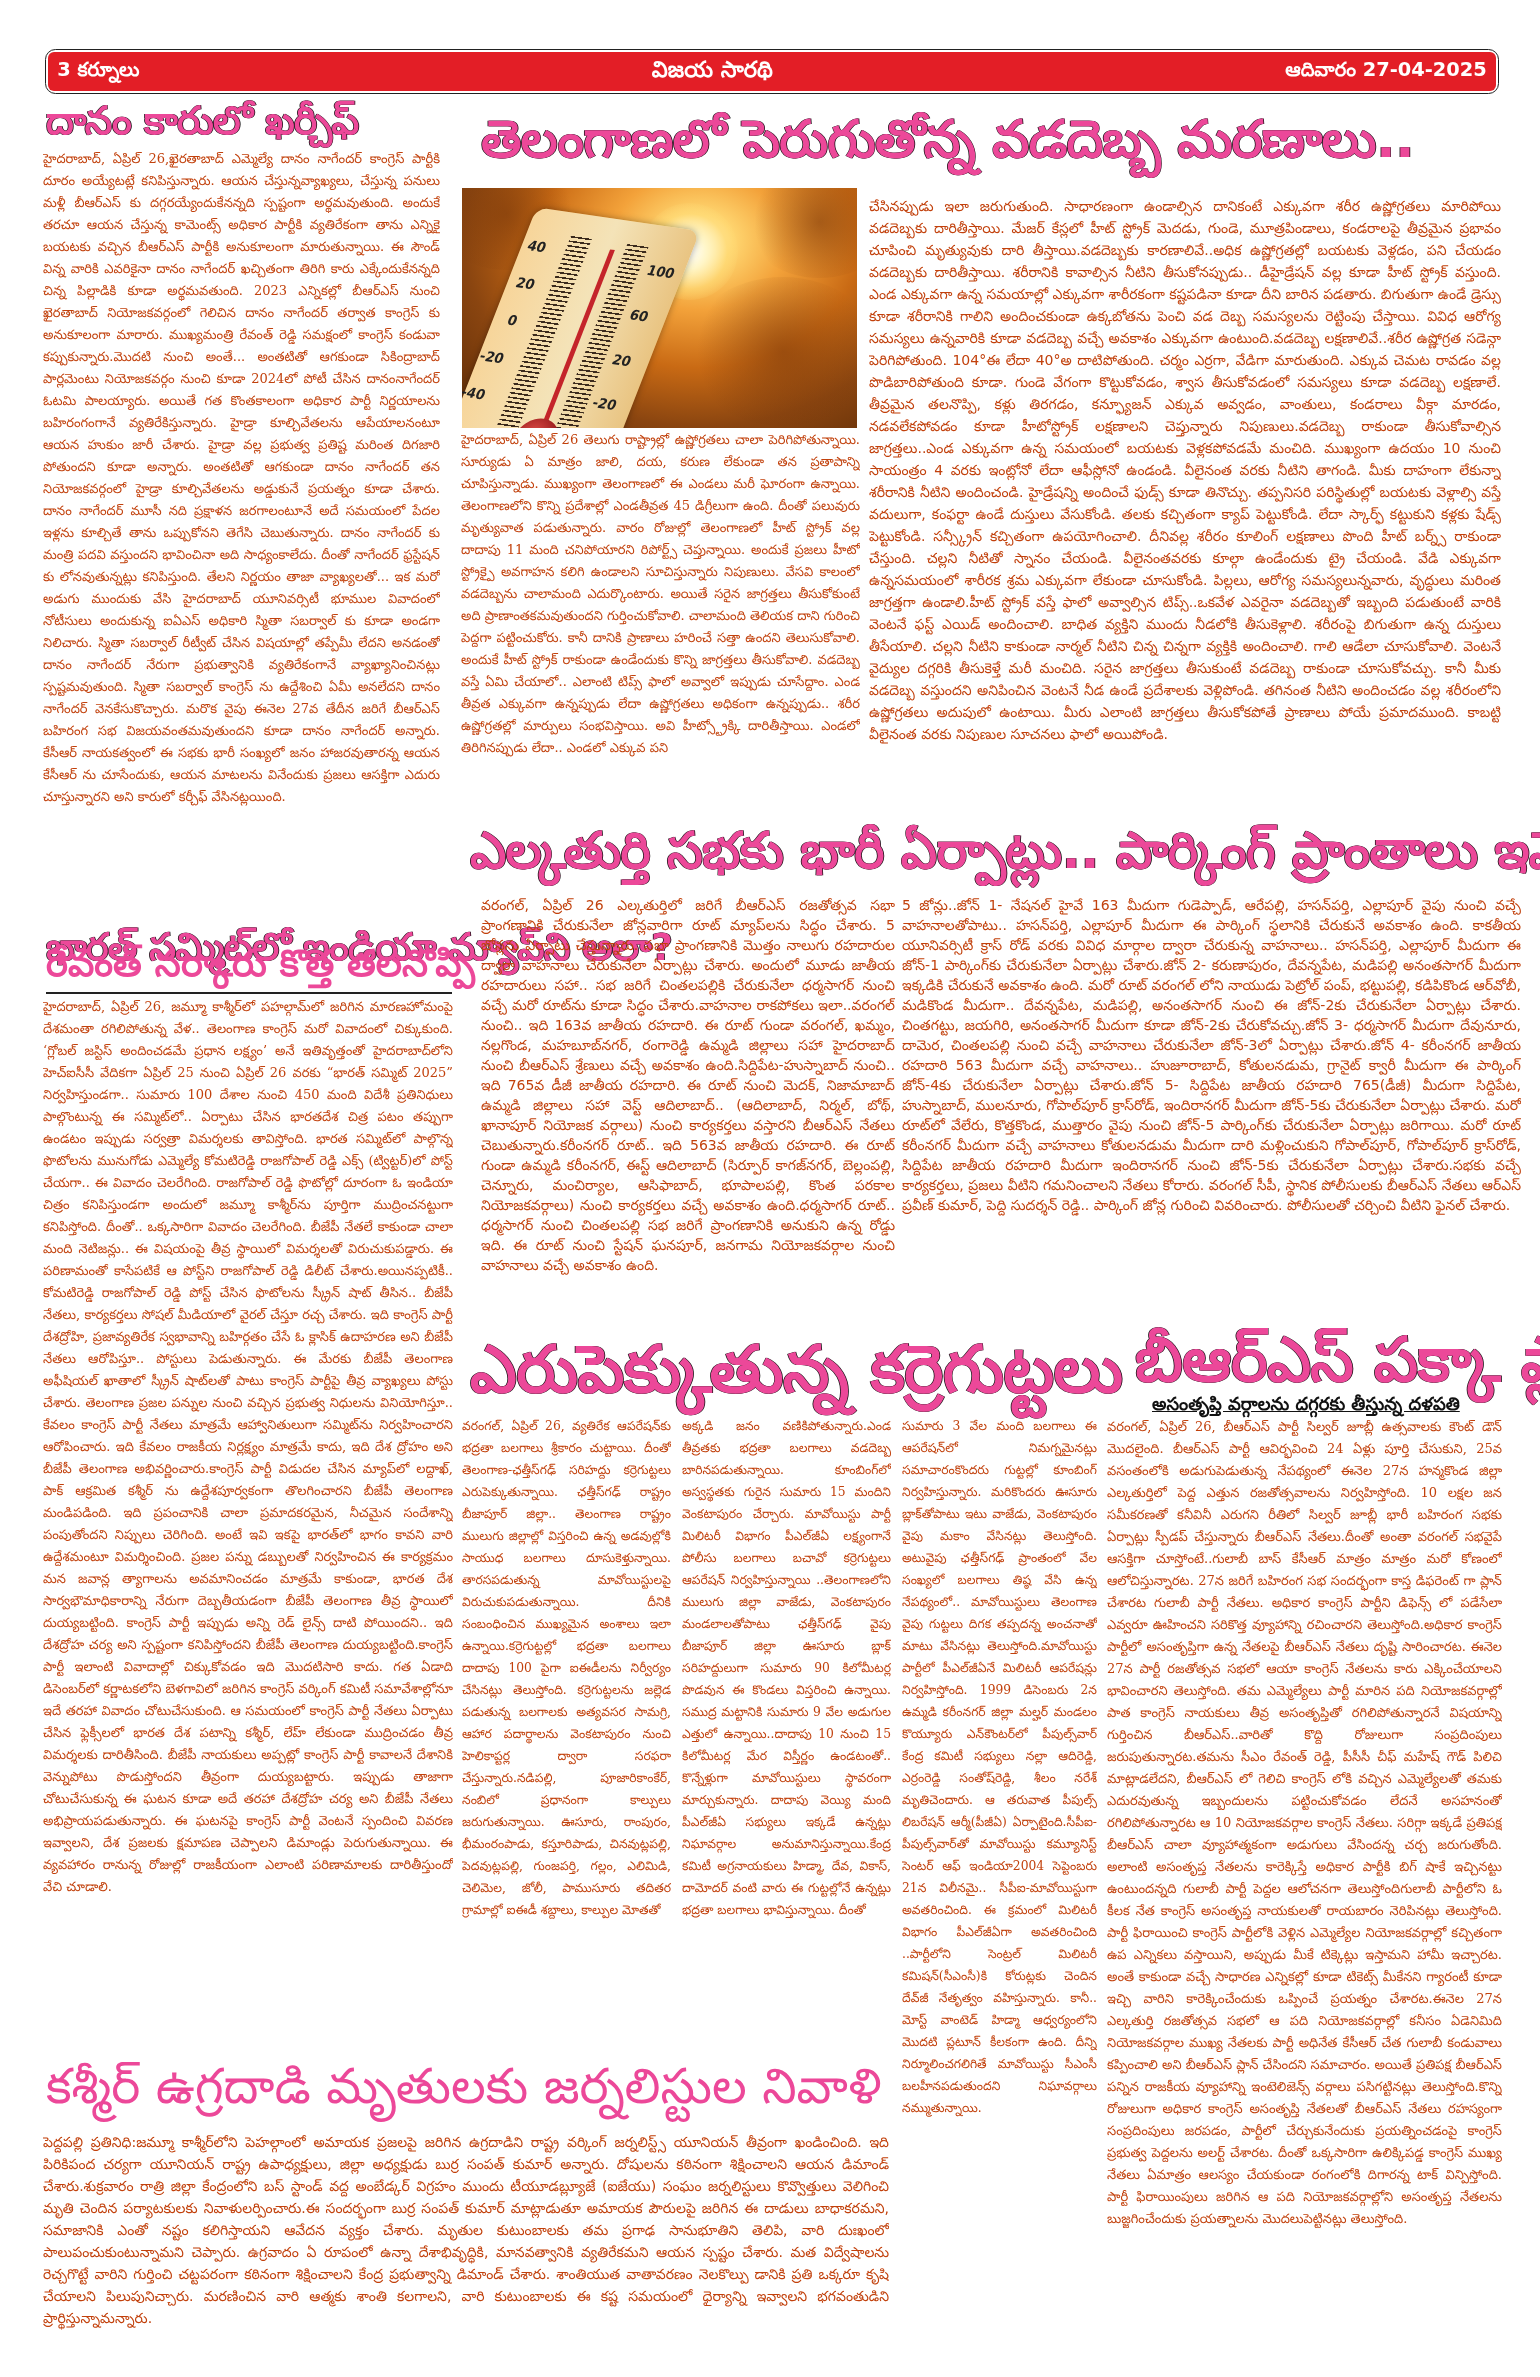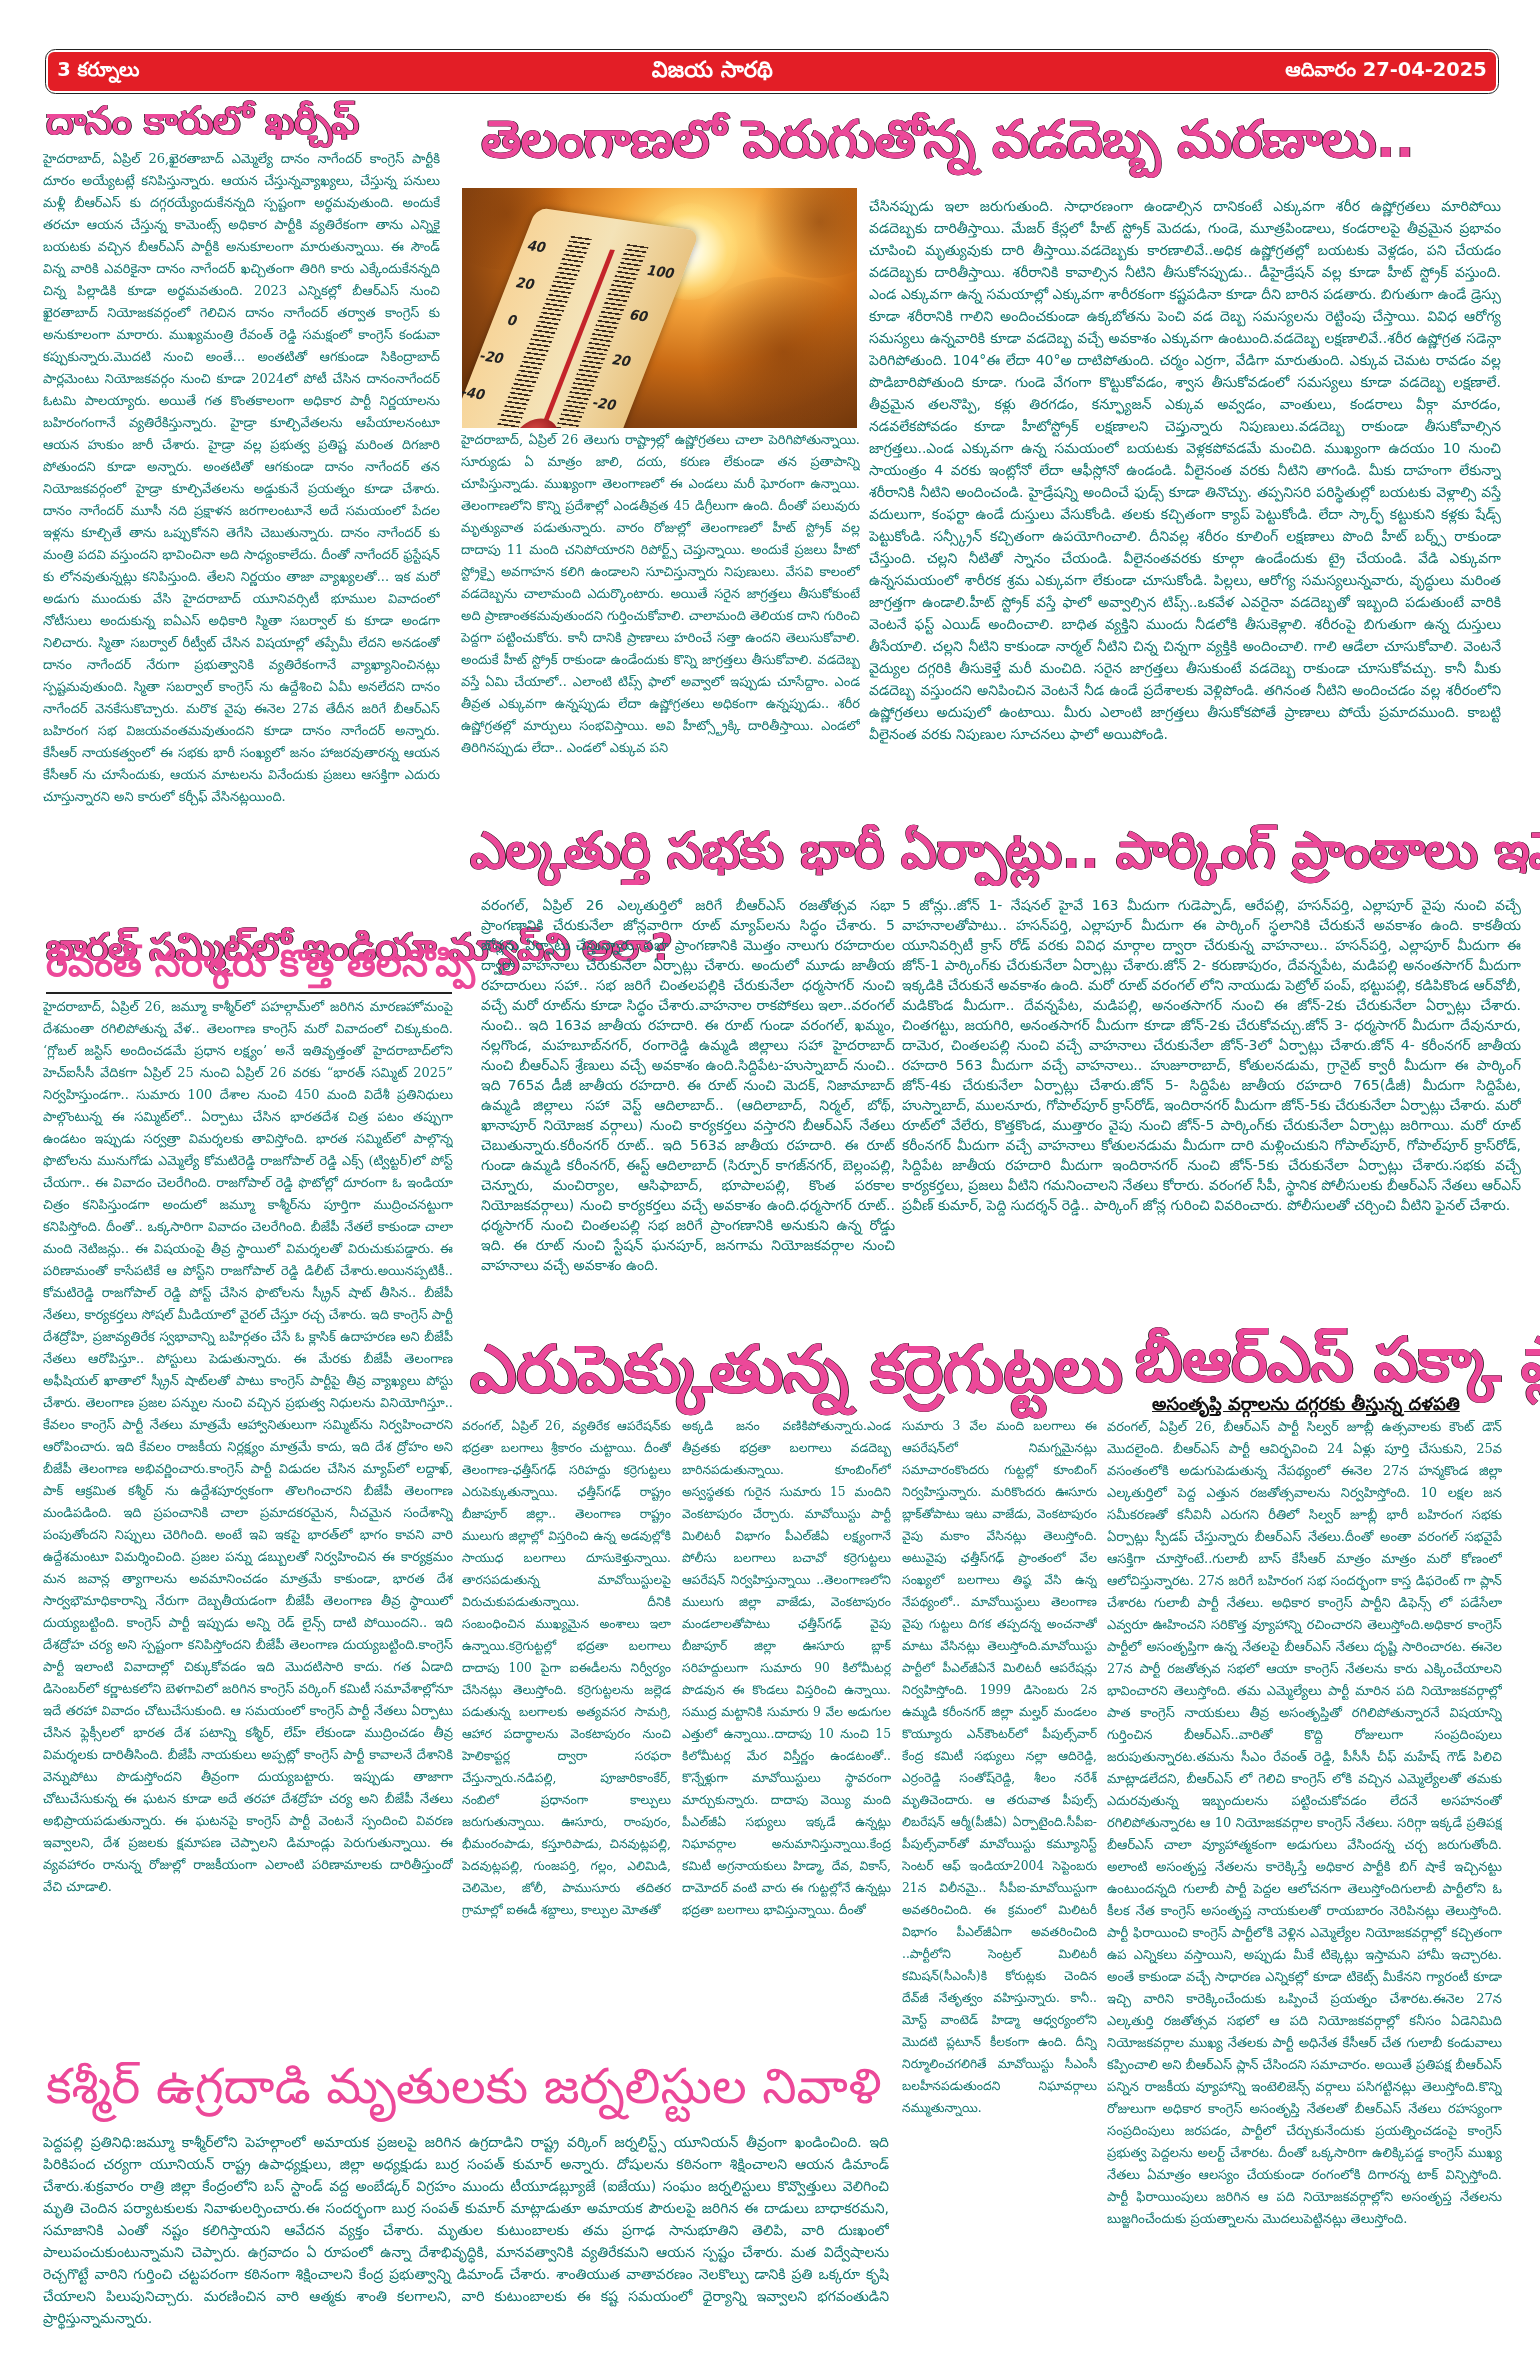--- a/index.html
+++ b/index.html
@@ -30,21 +30,21 @@
     text-shadow: 0.7px 0 0 #111, -0.7px 0 0 #111;
   }
   .hl-sub {
     font-family: "DejaVu Sans", sans-serif; font-weight: bold; color: #111;
     white-space: nowrap;
   }
 
   
   .col {
     font-family: "DejaVu Serif", serif; font-size: 13px; line-height: 22px;
-    text-align: justify; color: #0f766e; overflow: hidden; hyphens: auto;
+    text-align: justify; color: #c2410c; overflow: hidden; hyphens: auto;
     word-break: break-word;
   }
   .col.sans { font-family: "DejaVu Sans", sans-serif; font-size: 14px; line-height: 22px; }
   .col.tight { line-height: 20px; margin-left: 19px; }
 
   .rule { background: #222; height: 1.5px; }
 
   
   .photo {
     left: 462px; top: 188px; width: 395px; height: 240px; overflow: hidden;

